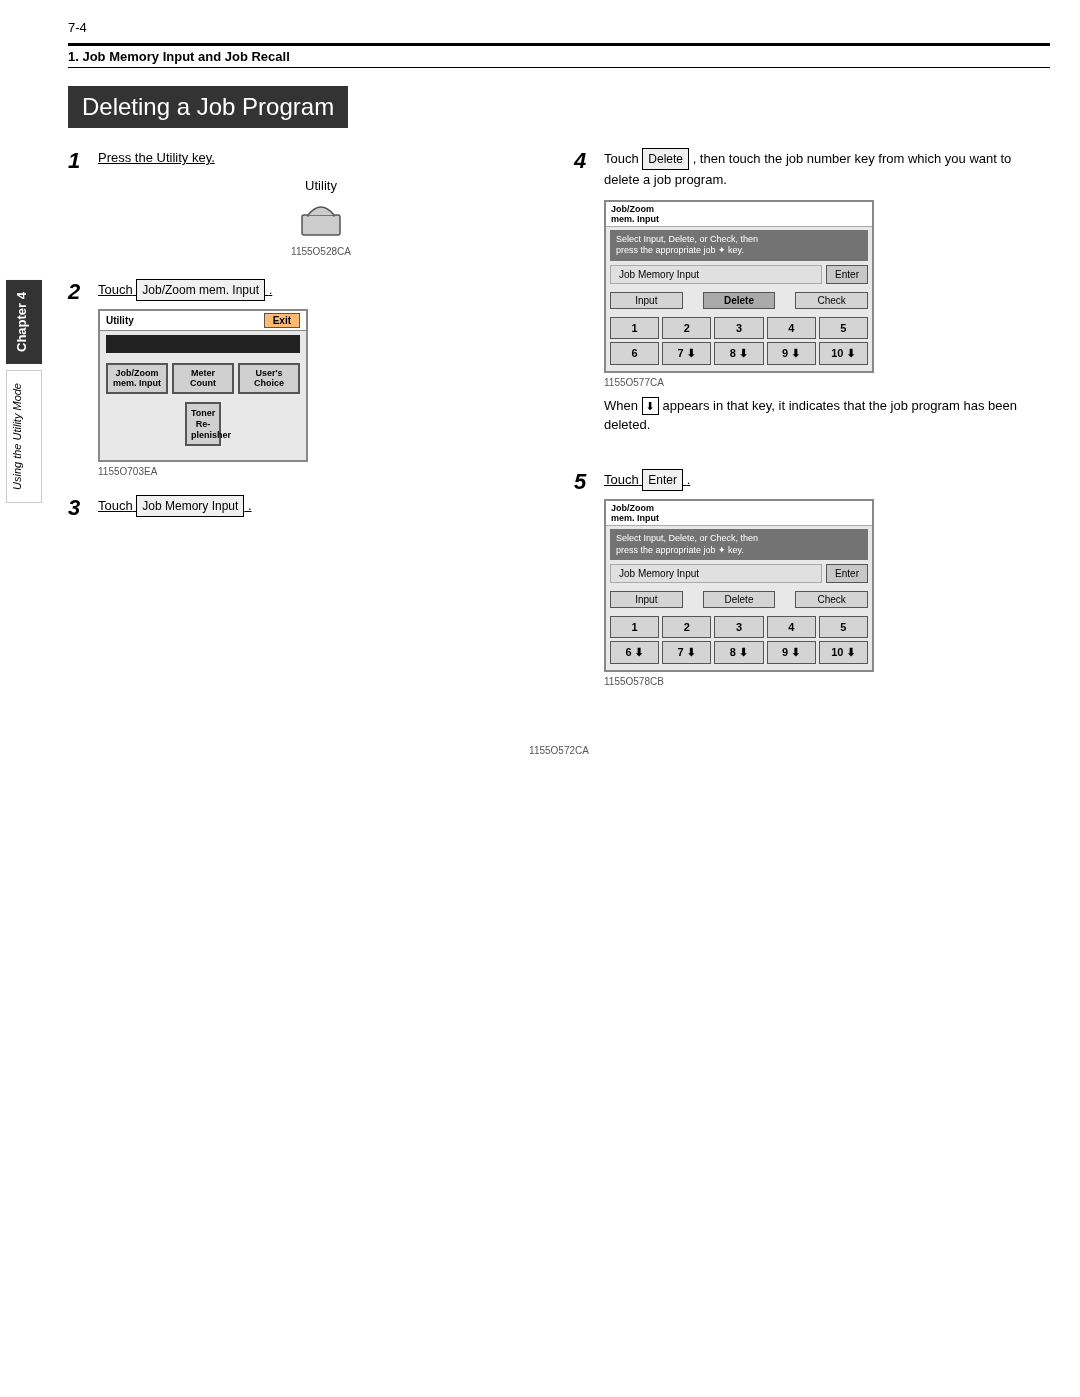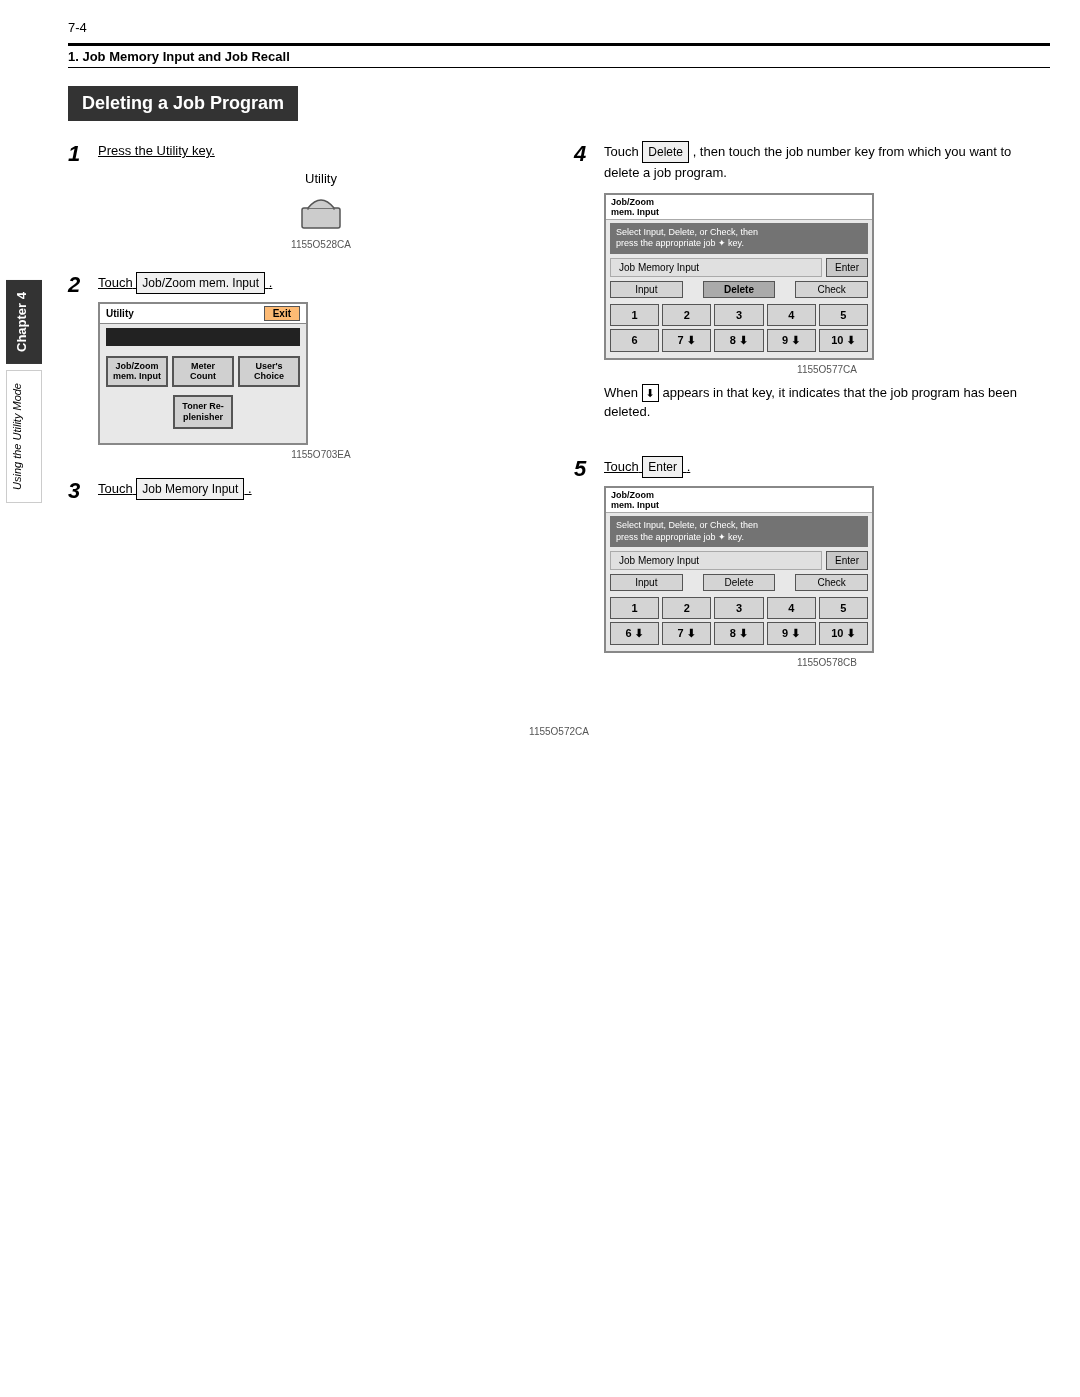--- a/index.html
+++ b/index.html
@@ -81,22 +81,22 @@
       margin-bottom: 18px;
       font-size: 13px;
       font-weight: bold;
     }
 
     
     .chapter-title-box {
       background: #333;
       color: #fff;
       padding: 7px 14px;
-      font-size: 18px;
-      font-weight: bold;
+      font-size: 24px;
+      font-weight: normal;
       display: inline-block;
       margin-bottom: 20px;
     }
 
     
     .two-col {
       display: flex;
       gap: 30px;
     }
 
@@ -216,21 +216,21 @@
       line-height: 1.2;
     }
 
     .screen-btn-tall {
       border: 2px solid #555;
       background: #d0d0d0;
       padding: 4px;
       font-size: 9px;
       font-weight: bold;
       text-align: center;
-      width: 60px;
+      width: 36px;
       line-height: 1.2;
       margin: 0 auto 6px auto;
     }
 
     
     .screen-jobzoom {
       border: 2px solid #888;
       background: #e8e8e8;
       width: 270px;
       margin: 8px 0 4px 0;
@@ -271,21 +271,21 @@
     .jobzoom-enter-btn {
       border: 1px solid #555;
       background: #c8c8c8;
       padding: 3px 8px;
       font-size: 10px;
     }
 
     .jobzoom-action-row {
       display: flex;
       gap: 20px;
-      margin: 0 4px;
+      margin: 6px 4px;
       padding: 2px 0;
     }
 
     .jobzoom-action-btn {
       border: 1px solid #555;
       background: #d4d4d4;
       padding: 2px 10px;
       font-size: 10px;
       flex: 1;
       text-align: center;
@@ -329,21 +329,20 @@
 
     .arrow-icon {
       display: inline-block;
       border: 1px solid #000;
       padding: 0 3px;
       font-size: 11px;
     }
 
     
     .bottom-caption {
-      text-align: center;
       font-size: 10px;
       color: #555;
       margin-top: 2px;
     }
 
     .toner-btn-wrapper {
       display: flex;
       justify-content: center;
       padding: 4px 0 8px 0;
     }

